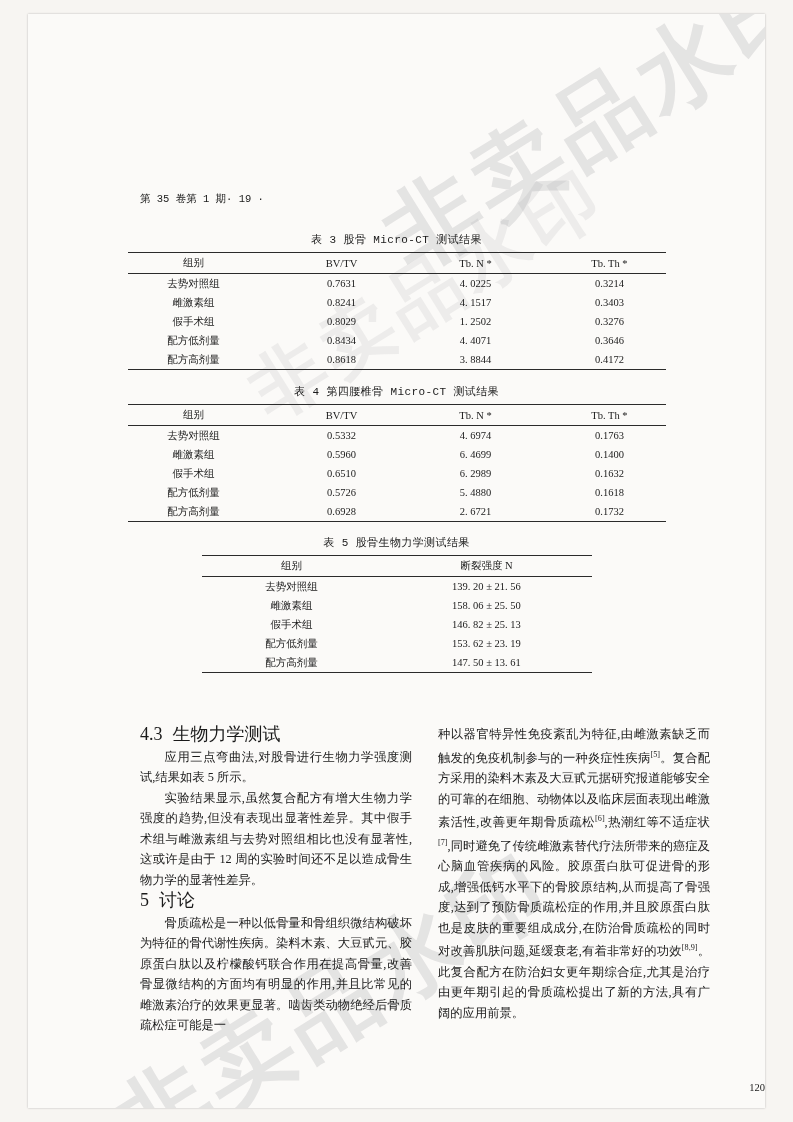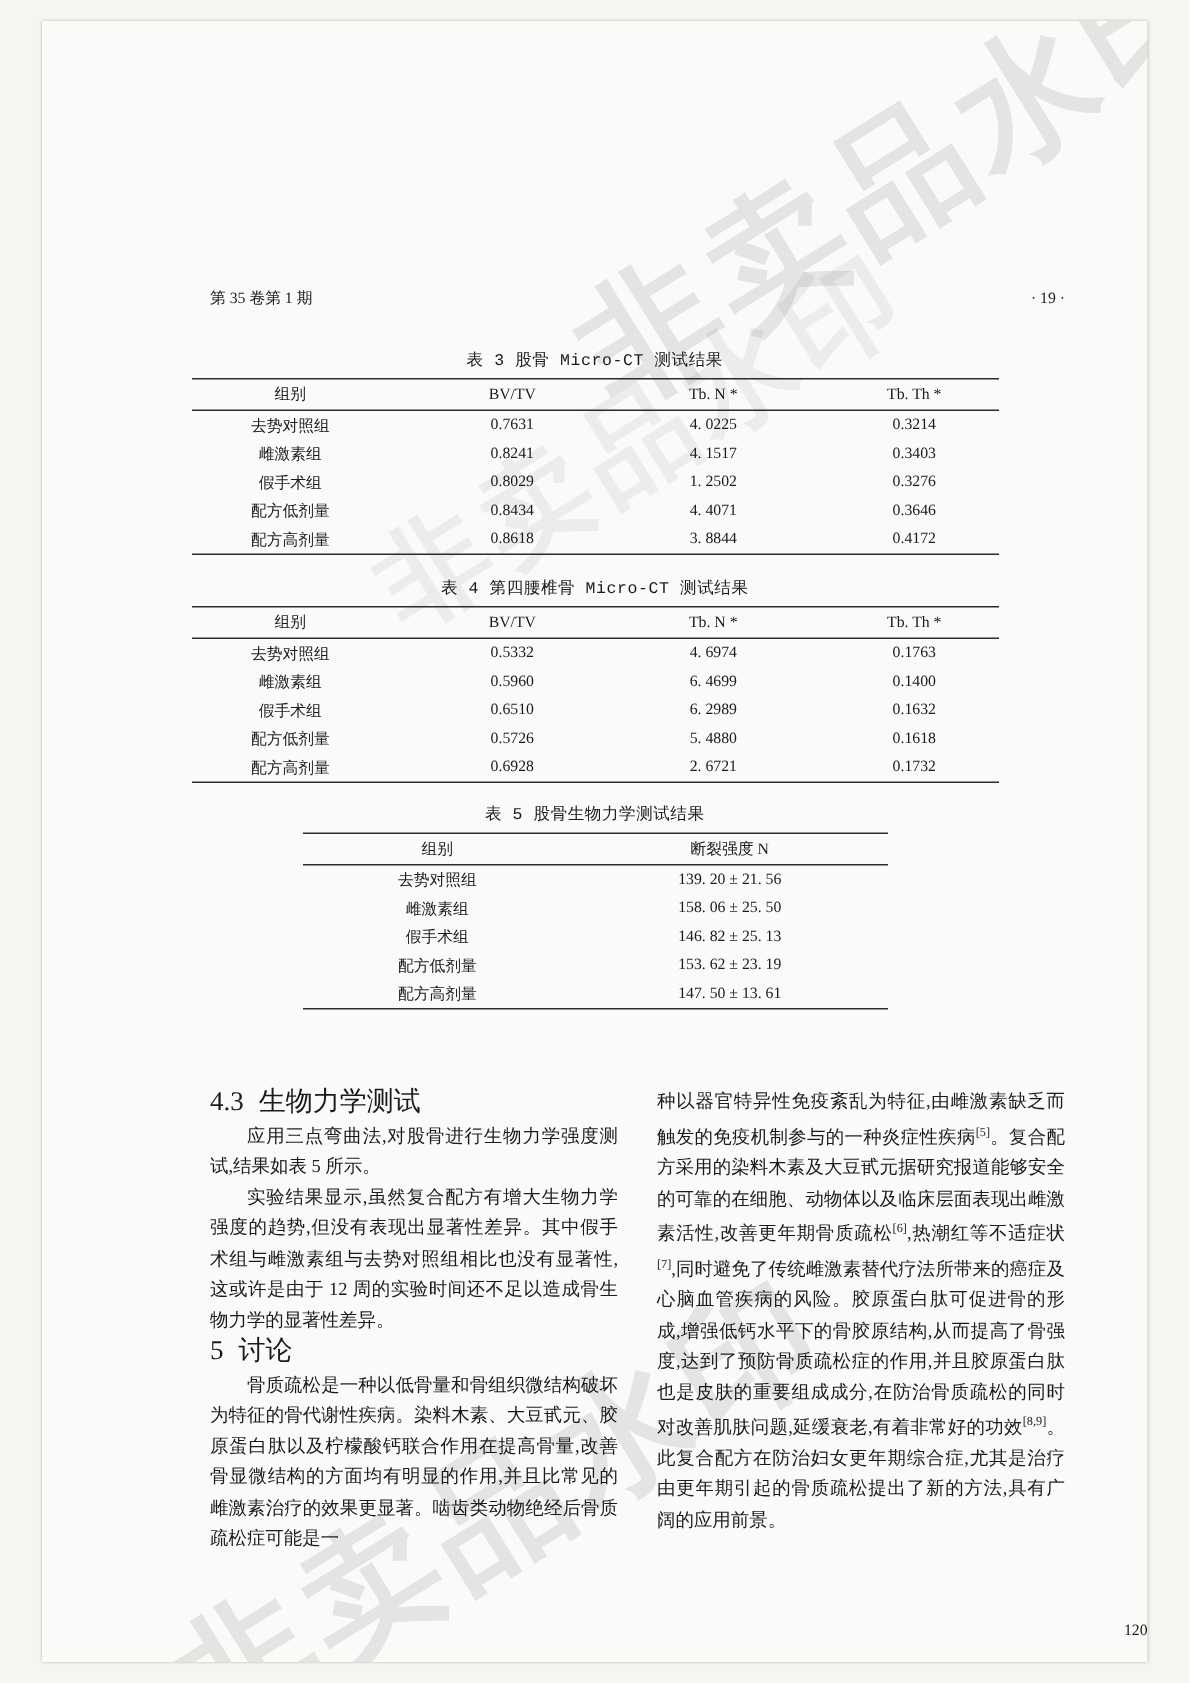--- a/index.html
+++ b/index.html
@@ -66,24 +66,23 @@
     color: rgba(120,120,125,0.10);
   }
 
   
   .runhead {
     position: absolute;
     left: 112px;
     top: 178px;
     width: 570px;
     font-size: 10.5px;
-    font-family: Liberation Serif, serif;
+    font-family: Liberation Mono, monospace;
     display: flex;
     align-items: baseline;
-    justify-content: space-between;
   }
   .runhead .vol { white-space: nowrap; }
   .runhead .center {
     flex: 1;
     text-align: center;
     font-size: 10.5px;
   }
   .runhead .pg { white-space: nowrap; }
 
   

